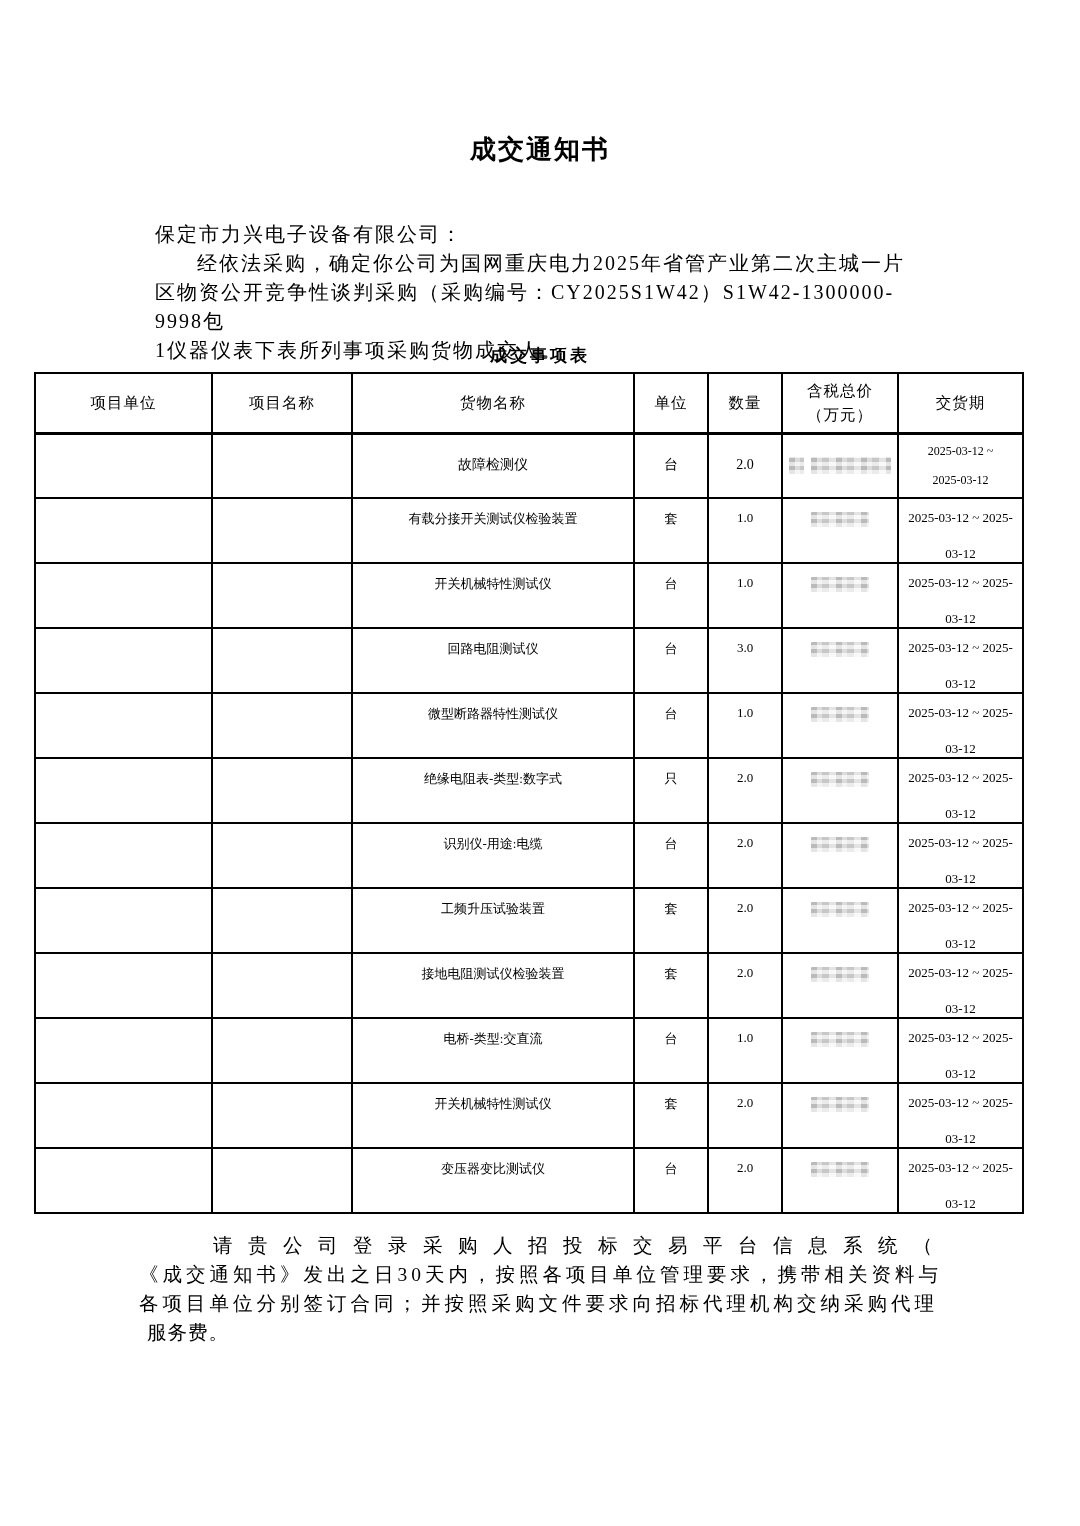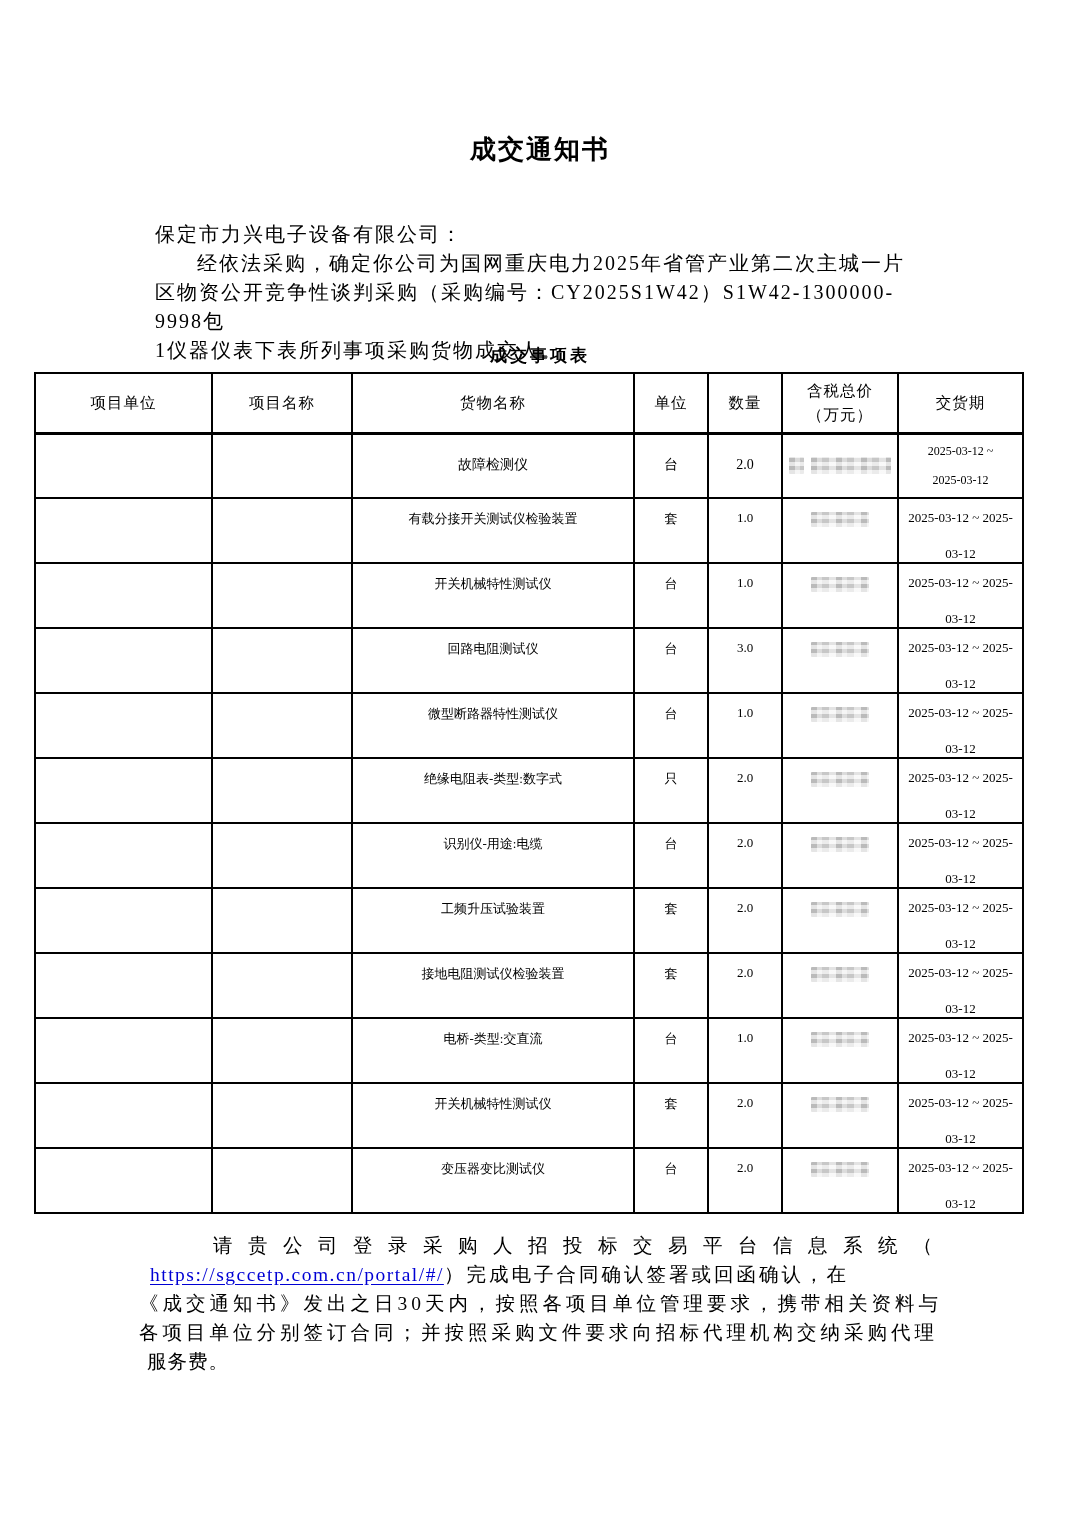--- a/index.html
+++ b/index.html
@@ -257,17 +257,16 @@
         <td class="c-date">
           <div class="d1">2025-03-12 ~ 2025-</div>
           <div class="d2">03-12</div>
         </td>
       </tr>
     </tbody>
 </table>
 
 <div class="footer">
   <div class="f1">请贵公司登录采购人招投标交易平台信息系统（</div>
-  <div class="f2"><a class="portal-link">https://sgccetp.com.cn/portal/#/</a><span class="rest">）完成电子合同确认签署或回函确认，在</span></div>
   <div class="f3">《成交通知书》发出之日30天内，按照各项目单位管理要求，携带相关资料与</div>
   <div class="f4">各项目单位分别签订合同；并按照采购文件要求向招标代理机构交纳采购代理</div>
   <div class="f5">服务费。</div>
 </div>
 
 </body></html>

